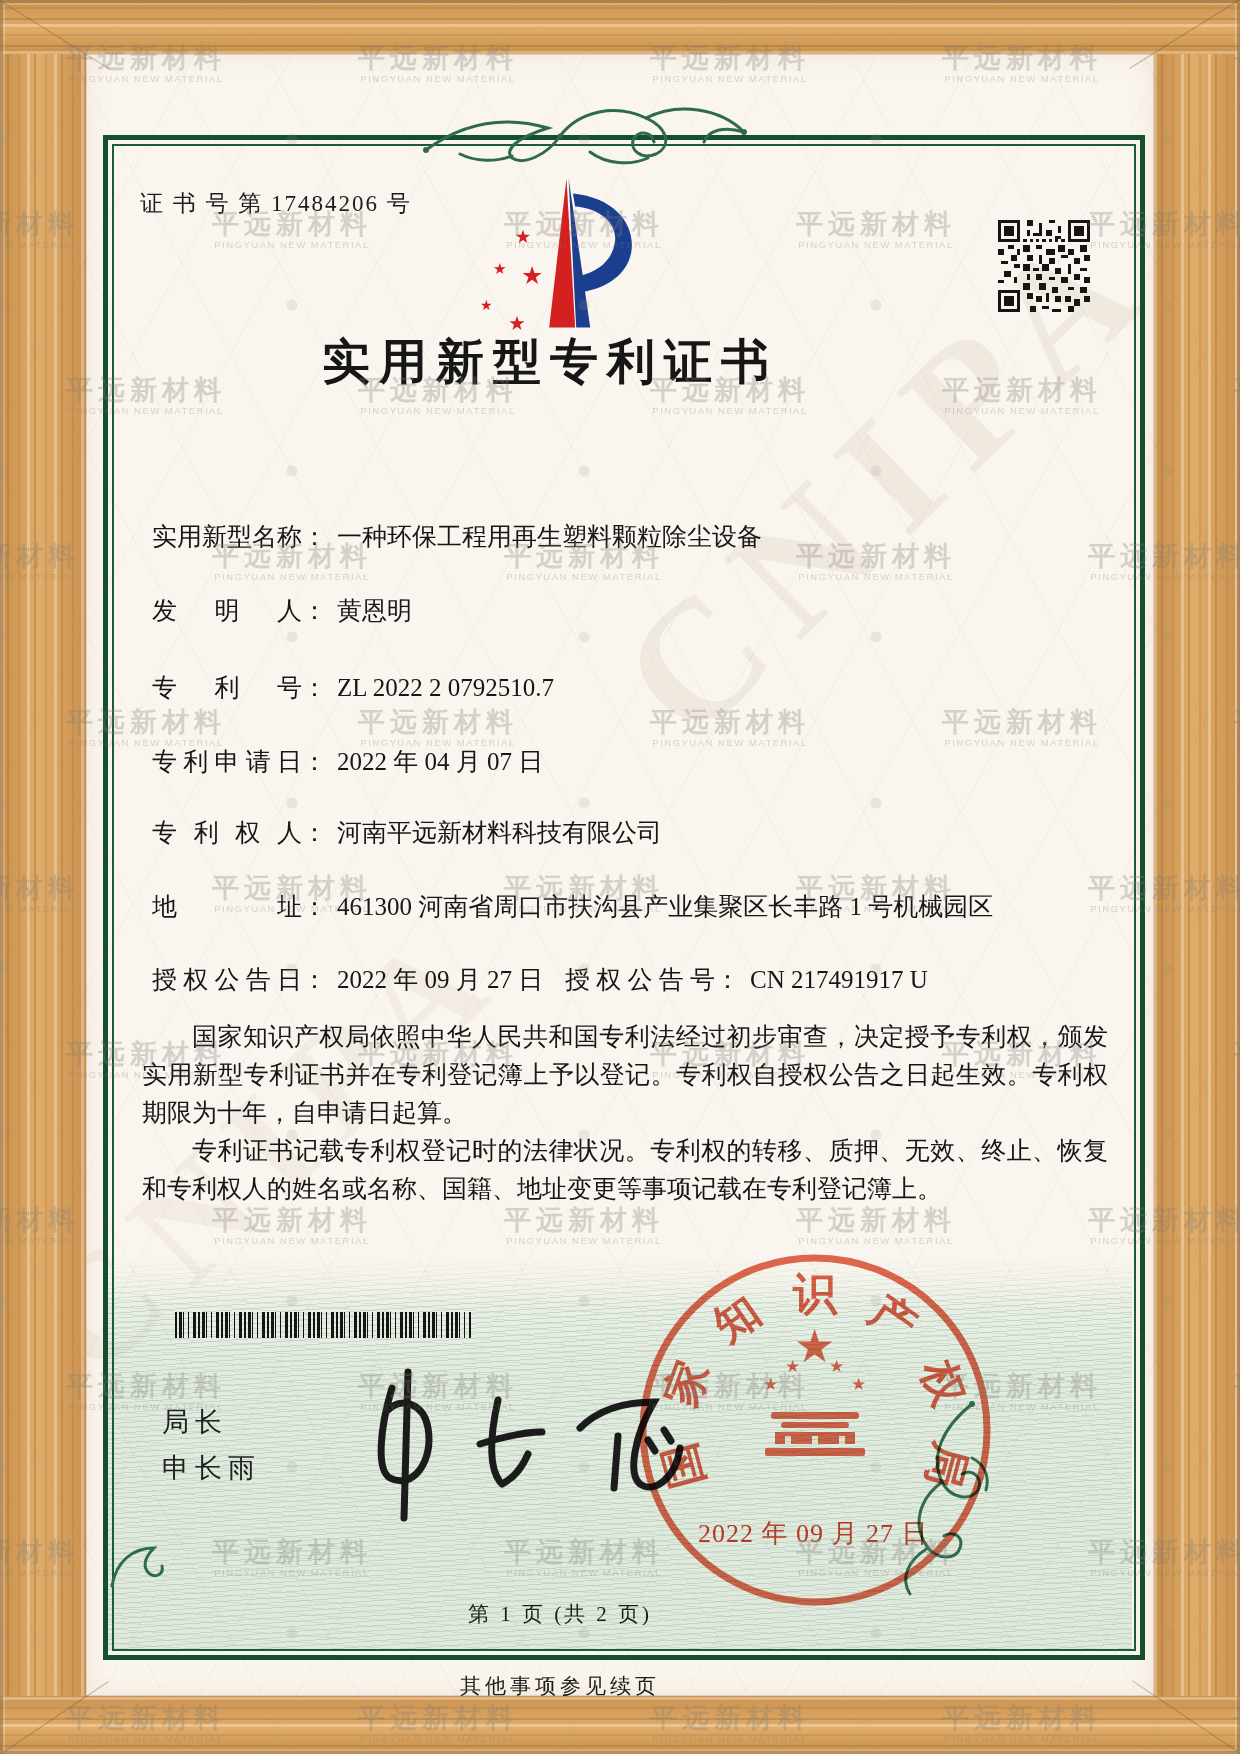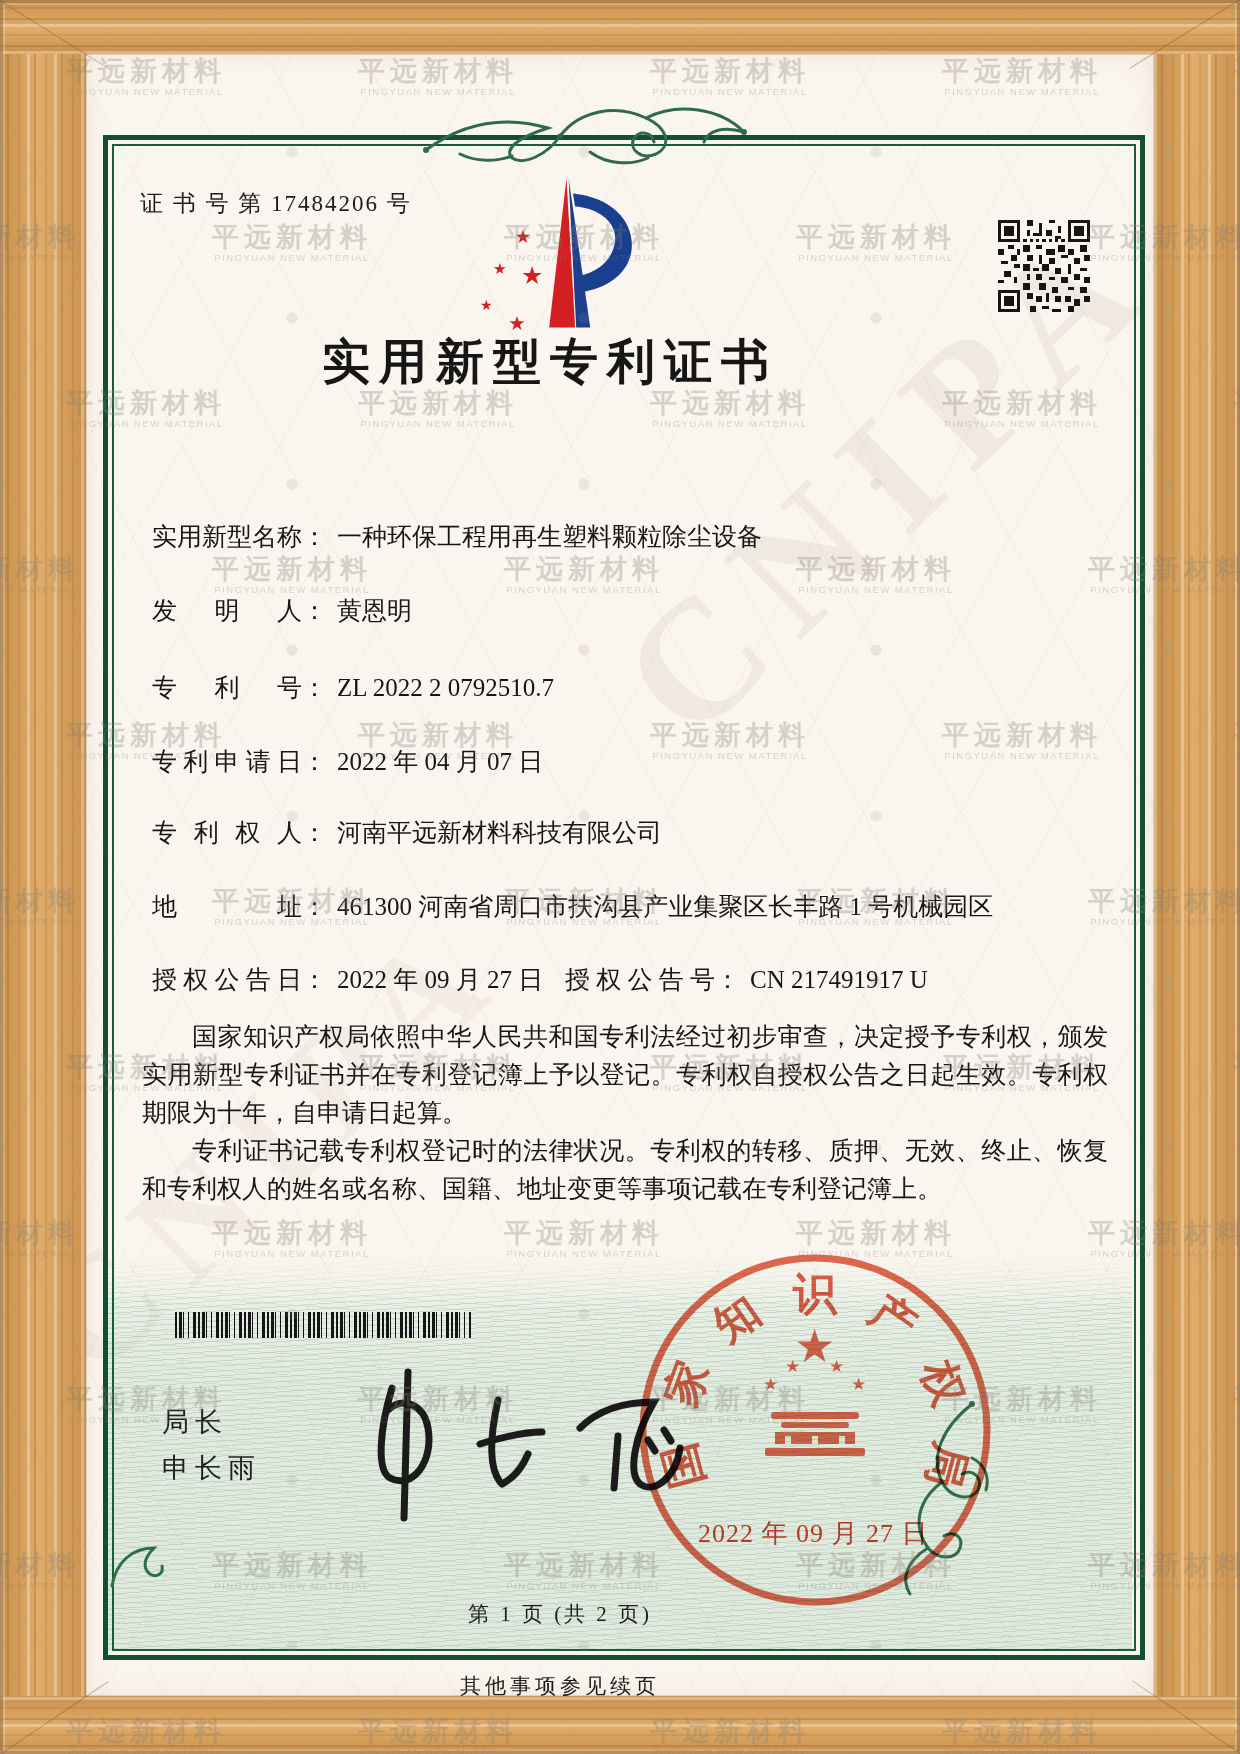--- a/index.html
+++ b/index.html
@@ -78,21 +78,21 @@
   
   .ghost{position:absolute;z-index:3;font-weight:bold;color:rgba(150,128,104,.10);
     font-family:"Liberation Serif",serif;pointer-events:none;}
   .ghost1{left:560px;top:380px;font-size:170px;letter-spacing:26px;transform:rotate(-44deg);}
   .ghost2{left:-20px;top:1060px;font-size:150px;letter-spacing:22px;transform:rotate(-44deg);opacity:.8;}
   .wm-layer{position:absolute;inset:0;z-index:50;pointer-events:none;
     background-image:
       repeating-linear-gradient(62deg, rgba(120,110,100,.06) 0 1px, rgba(0,0,0,0) 1px 86px),
       repeating-linear-gradient(-62deg, rgba(120,110,100,.06) 0 1px, rgba(0,0,0,0) 1px 86px),
       radial-gradient(circle, rgba(150,140,128,.16) 5px, rgba(0,0,0,0) 6px);
-    background-size:auto,auto,292px 166px;background-position:0 0,0 0,146px 56px;margin-top:13px;}
+    background-size:auto,auto,292px 166px;background-position:0 0,0 0,146px 56px;}
   .wm-unit{position:absolute;width:292px;text-align:center;color:rgba(128,126,118,.30);}
   .wm-cn{font-size:27px;font-weight:bold;letter-spacing:5px;
     font-family:"Liberation Sans","DejaVu Sans",sans-serif;}
   .wm-en{font-size:9.5px;letter-spacing:1.5px;margin-top:-3px;
     font-family:"Liberation Sans","DejaVu Sans",sans-serif;}
   .orn{position:absolute;z-index:6;pointer-events:none;}
 </style>
 </head>
 <body>
 

